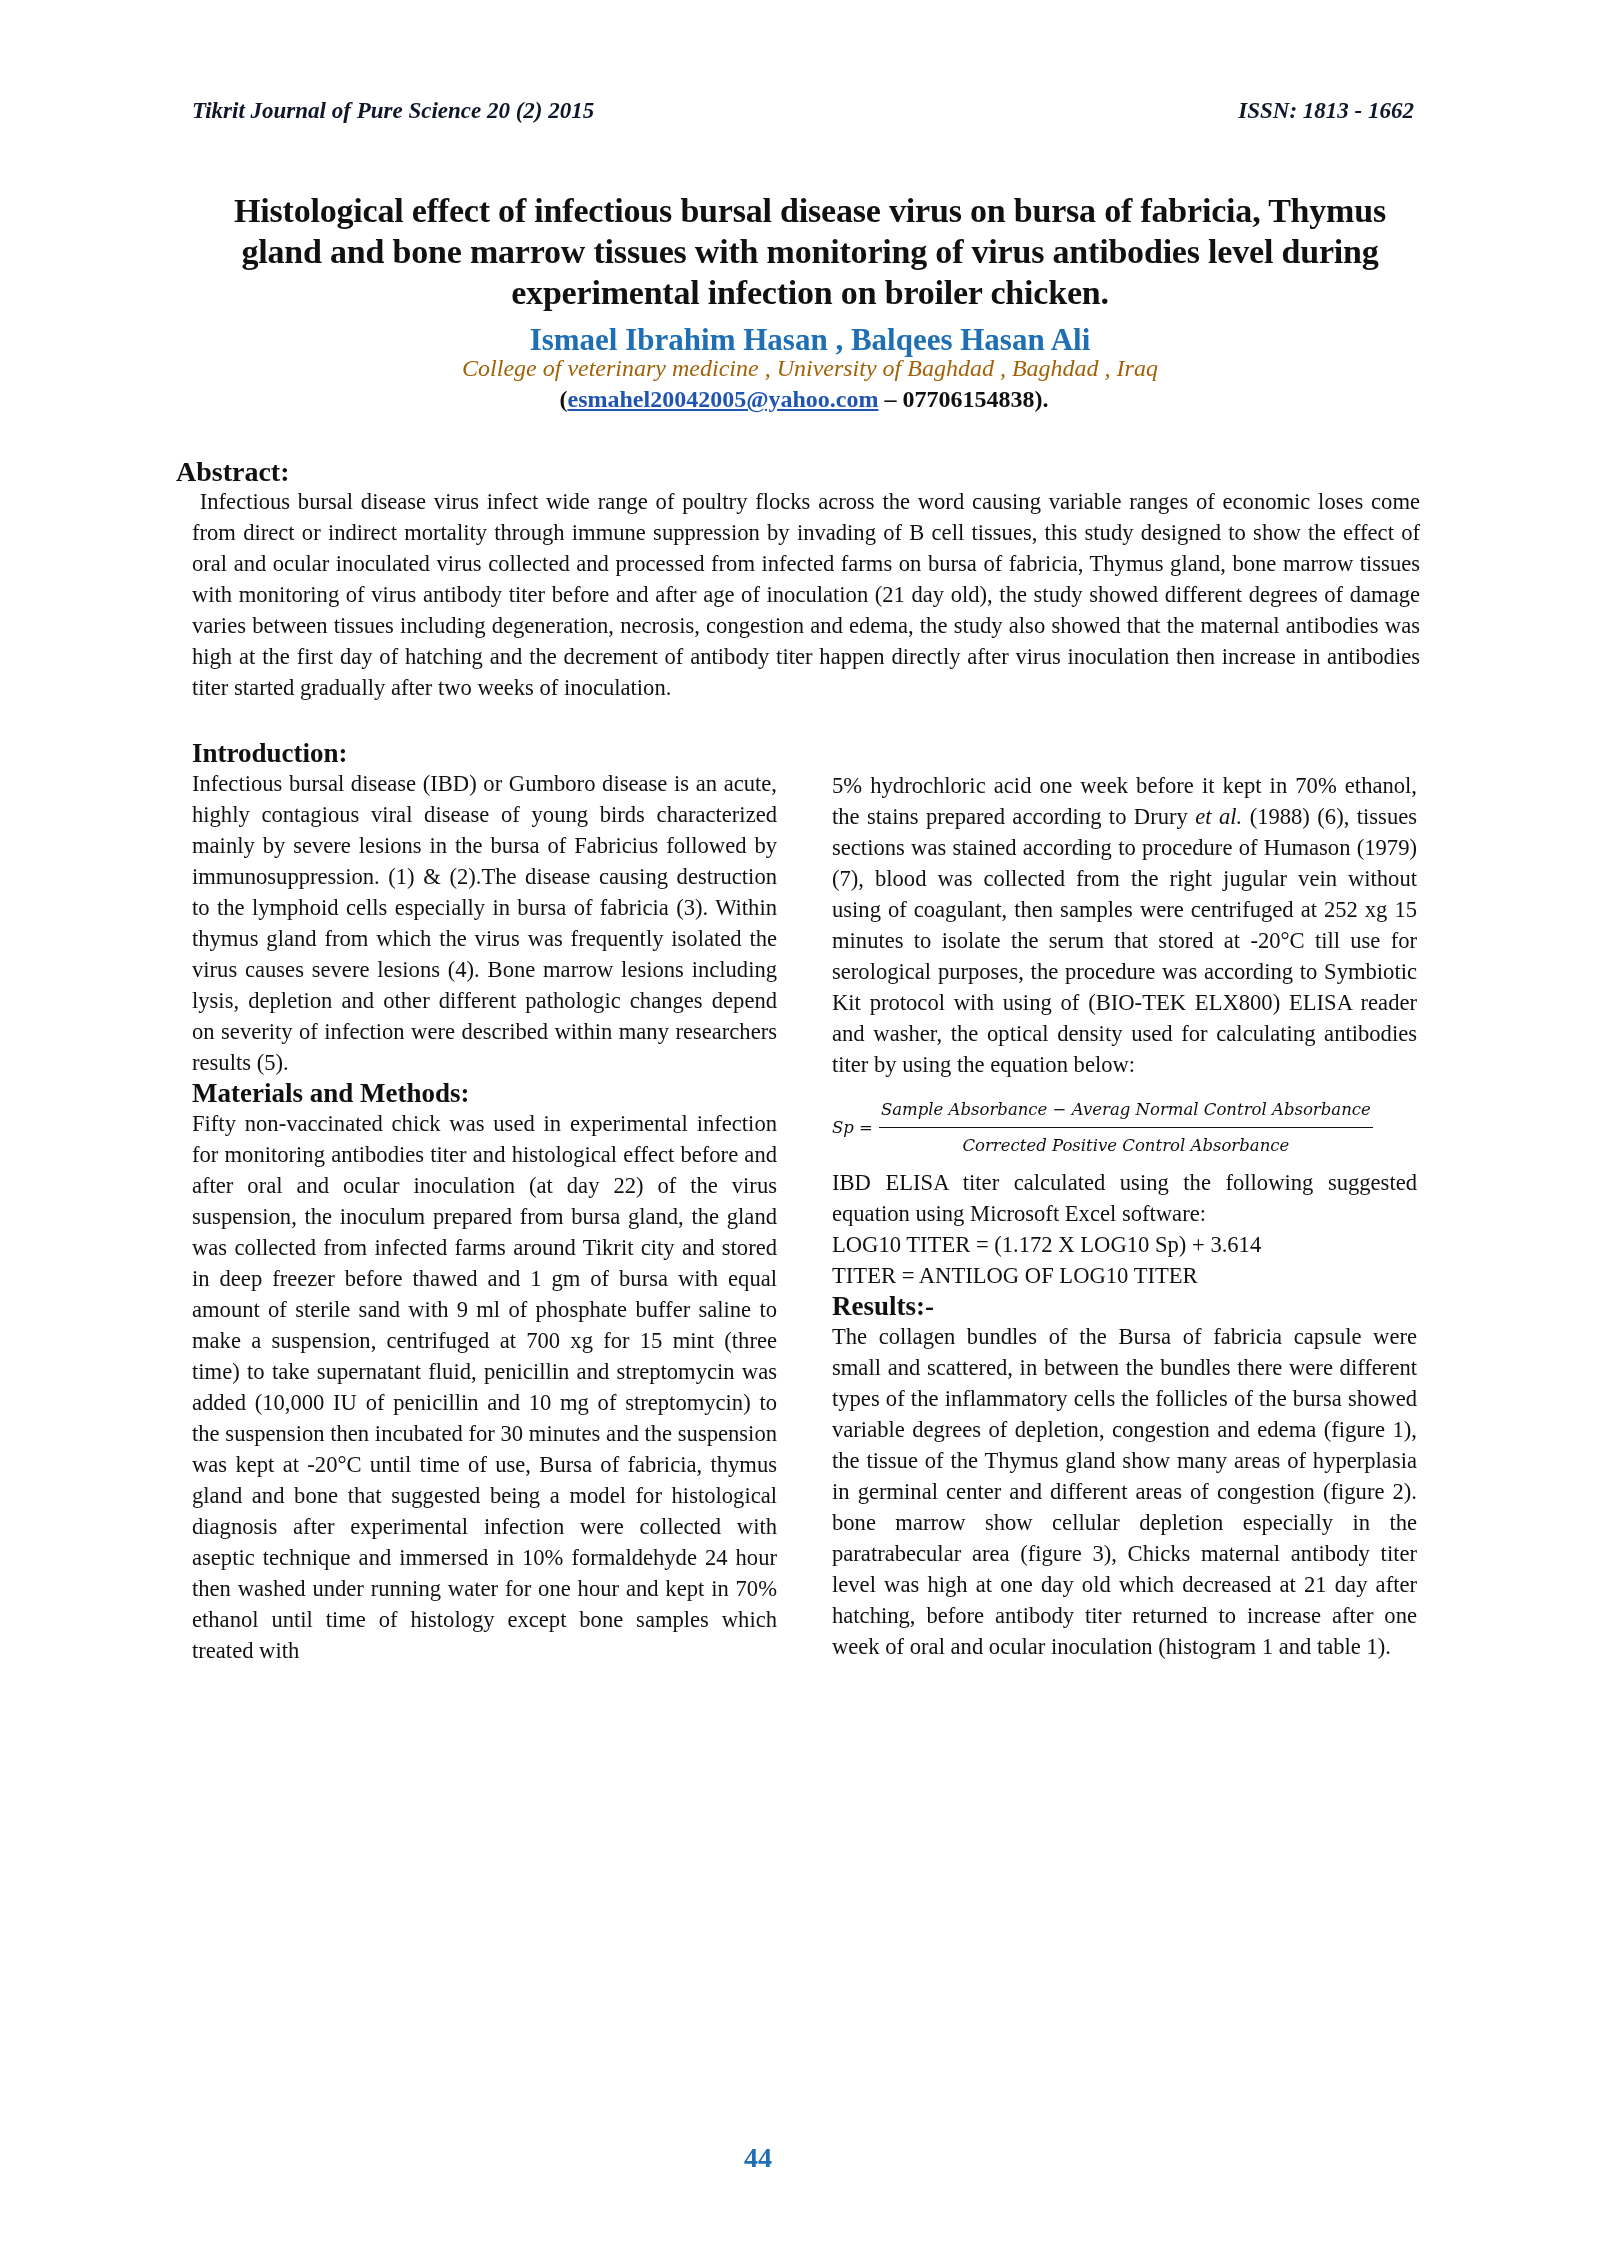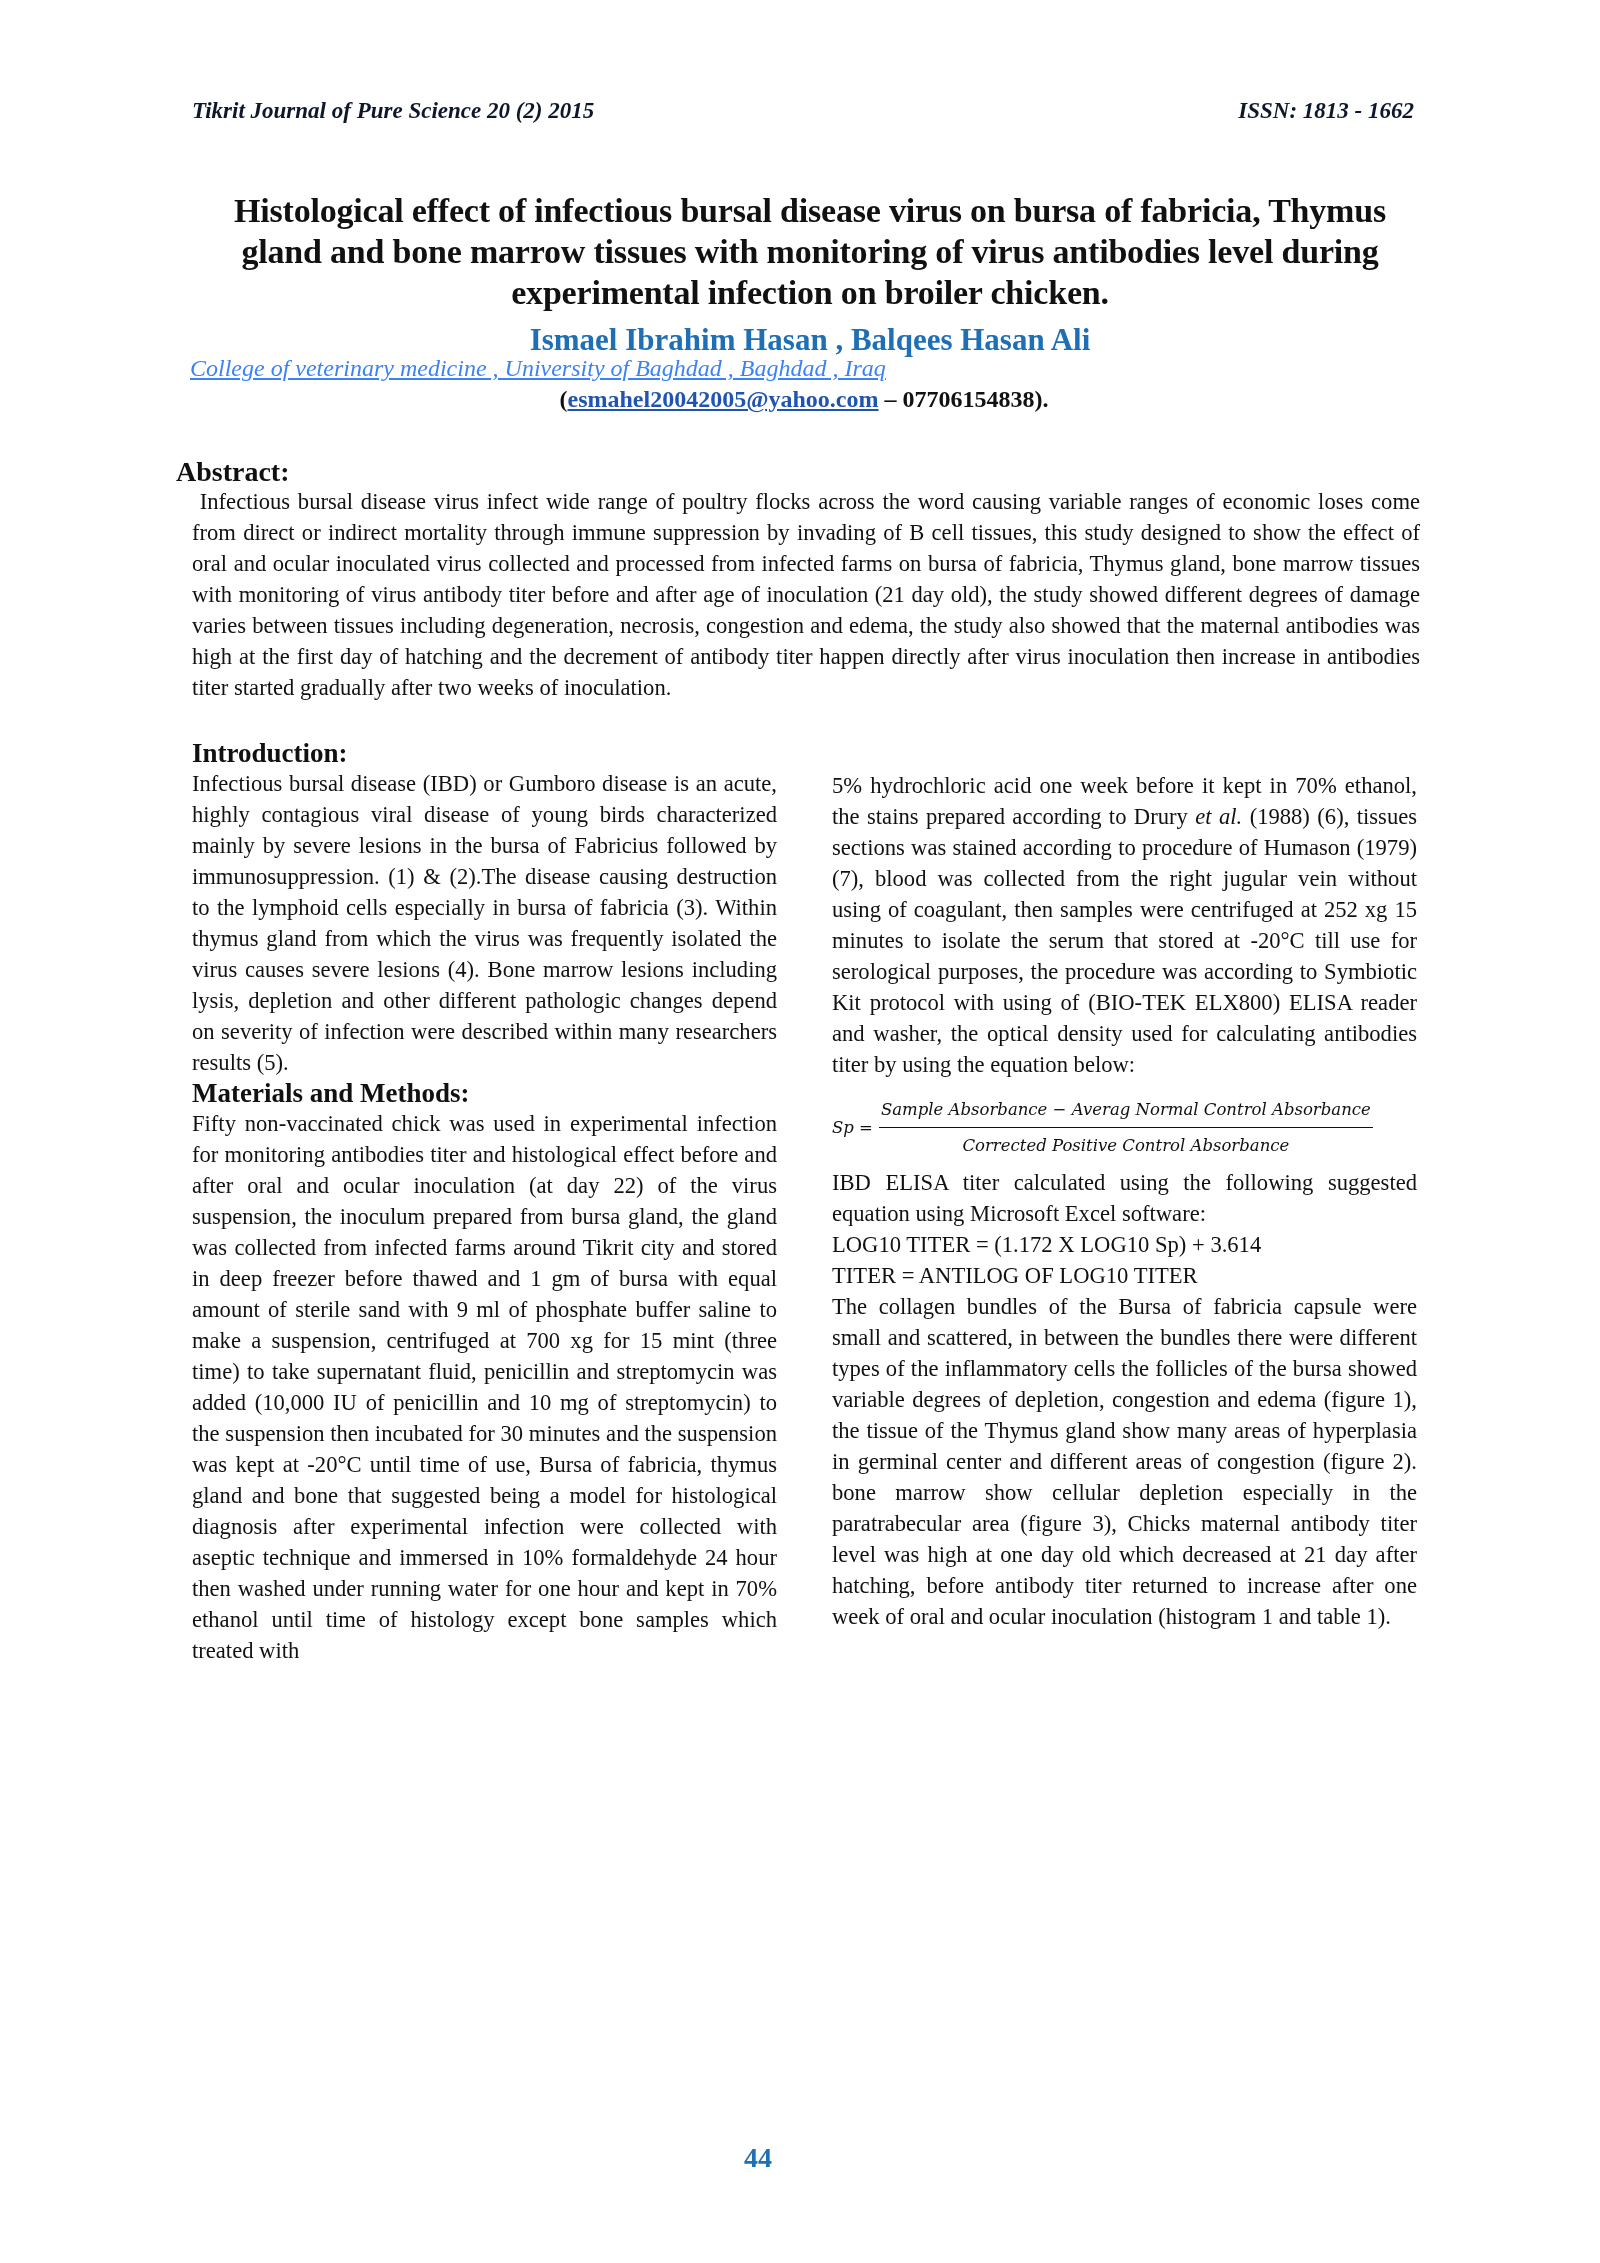--- a/index.html
+++ b/index.html
@@ -6,22 +6,22 @@
   body { width: 1600px; height: 2263px; position: relative; overflow: hidden;
          font-family: "Liberation Serif", "DejaVu Serif", serif; color: #111; }
   .hdr { position: absolute; top: 98px; font-size: 23px; font-style: italic; font-weight: bold;
          color: #0f172a; }
   .hdr-left { left: 192px; }
   .hdr-right { right: 186px; }
   .title { position: absolute; top: 190px; left: 190px; width: 1240px; text-align: center;
            font-size: 34px; font-weight: bold; line-height: 41px; color: #111; letter-spacing: -0.2px; }
   .authors { position: absolute; top: 322px; left: 190px; width: 1240px; text-align: center;
              font-size: 31px; font-weight: bold; color: #1f6fb5; }
-  .affil { position: absolute; top: 355px; left: 190px; width: 1240px; text-align: left;
-           font-size: 24px; font-style: italic; color: #3b82f6; text-decoration: underline; }
+  .affil { position: absolute; top: 355px; left: 190px; width: 1240px; text-align: center;
+           font-size: 24px; font-style: italic; color: #a16207; }
   .contact { position: absolute; top: 386px; left: 184px; width: 1240px; text-align: center;
              font-size: 24px; font-weight: bold; color: #111; }
   .contact a { color: #1f55b0; text-decoration: underline; }
   .abs-head { position: absolute; top: 456px; left: 176px; font-size: 28px; font-weight: bold; }
   .abstract { position: absolute; top: 486px; left: 192px; width: 1228px; font-size: 22.6px;
               line-height: 31px; text-align: justify; }
   .col { position: absolute; width: 585px; font-size: 22.6px; line-height: 31px; text-align: justify; }
   .col-left { left: 192px; top: 738px; }
   .col-right { left: 832px; top: 770px; }
   .sec-head { font-size: 27px; font-weight: bold; line-height: 30px; margin: 0; }
@@ -62,16 +62,17 @@
   <div class="formula">
     <span class="lhs">Sp =</span>
     <div class="frac">
       <span class="num">Sample Absorbance − Averag Normal Control Absorbance</span>
       <span class="den">Corrected Positive Control Absorbance</span>
     </div>
   </div>
   <p class="para">IBD ELISA titer calculated using the following suggested equation using Microsoft Excel software:</p>
   <p class="line">LOG10 TITER = (1.172 X LOG10 Sp) + 3.614</p>
   <p class="line">TITER = ANTILOG OF LOG10 TITER</p>
+  <h2 class="sec-head">Results:-</h2>
   <p class="para">The collagen bundles of the Bursa of fabricia capsule were small and scattered, in between the bundles there were different types of the inflammatory cells the follicles of the bursa showed variable degrees of depletion, congestion and edema (figure 1), the tissue of the Thymus gland show many areas of hyperplasia in germinal center and different areas of congestion (figure 2). bone marrow show cellular depletion especially in the paratrabecular area (figure 3), Chicks maternal antibody titer level was high at one day old which decreased at 21 day after hatching, before antibody titer returned to increase after one week of oral and ocular inoculation (histogram 1 and table 1).</p>
 </div>
 
 <div class="page-num">44</div>
 
 </body></html>

